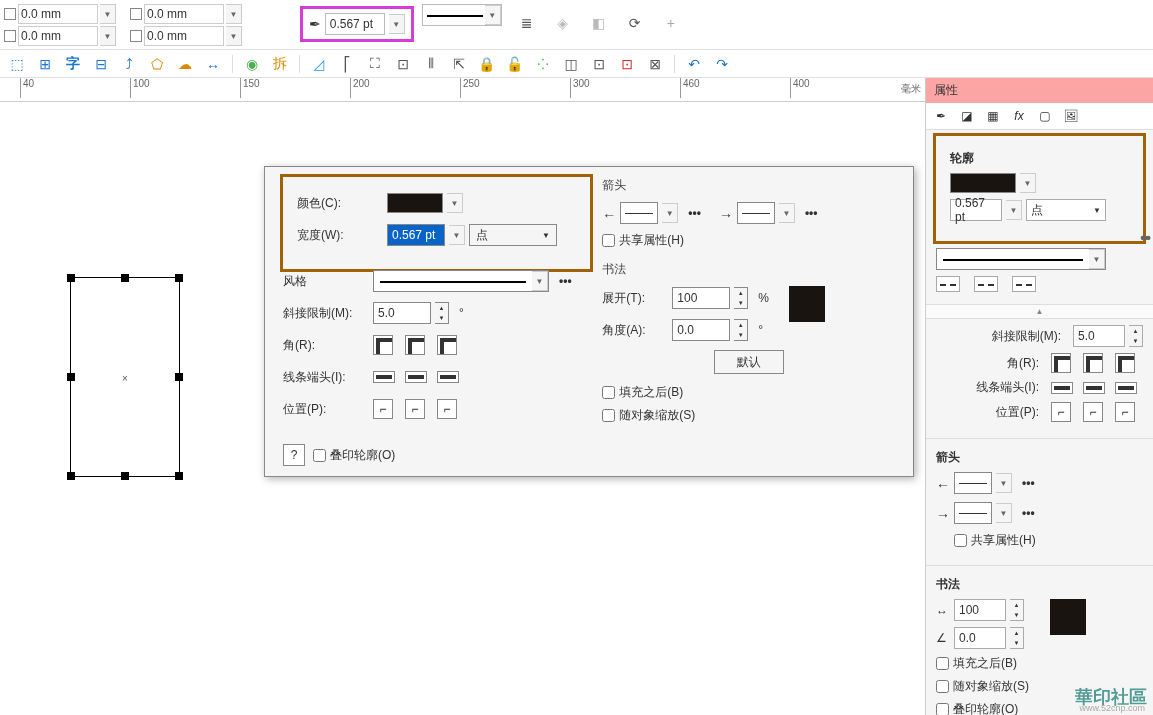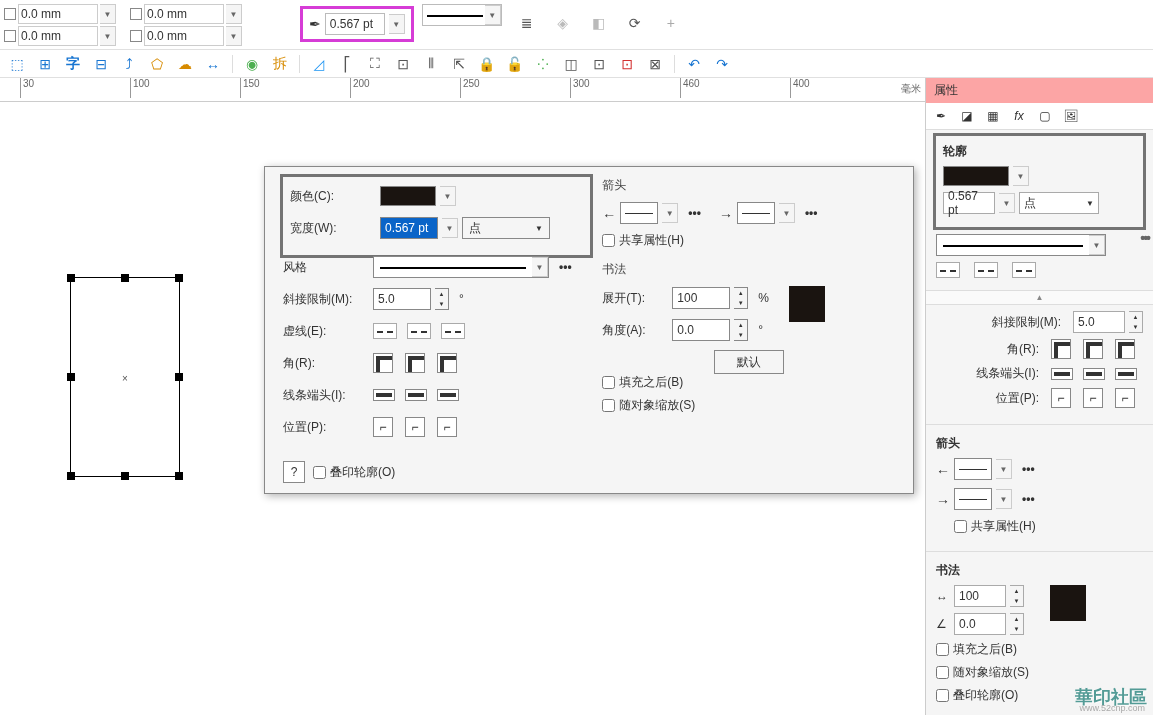--- a/index.html
+++ b/index.html
@@ -56,21 +56,21 @@
 .pos-opt{width:20px;height:20px;border:1px solid #888;margin-right:8px;background:#fff;display:inline-flex;align-items:center;justify-content:center;font-size:12px}
 .arrow-row{display:flex;align-items:center;gap:4px;margin-bottom:8px}
 .ar-ico{font-size:14px}
 .ar-dd{width:38px;height:22px;border:1px solid #888;background:#fff;position:relative}
 .ar-dd::after{content:"";position:absolute;left:4px;right:4px;top:50%;height:1px;background:#333}
 .chk{display:flex;align-items:center;gap:4px;margin-bottom:6px}
 .chk input{width:13px;height:13px}
 .callig-prev{width:36px;height:36px;background:#1a1410;margin-left:20px}
 .btn{width:70px;height:24px;border:1px solid #888;background:#f5f5f5;display:flex;align-items:center;justify-content:center}
 .dlg-ftr{display:flex;justify-content:space-between;padding:10px 18px;align-items:center}
-.mag-grp{border:3px solid #737373;padding:7px;margin:-3px}
+.mag-grp{border:3px solid #a16207;padding:14px;margin:-3px}
 .help-btn{width:22px;height:22px;border:1px solid #888;display:flex;align-items:center;justify-content:center;background:#fff}
 .dock{position:absolute;right:0;top:78px;width:228px;bottom:0;background:#f5f5f5;border-left:1px solid #ccc}
 .dock-title{padding:4px 8px;font-size:12px;background:#fca5a5}
 .dock-tabs{display:flex;padding:4px 6px;gap:8px;background:#fff;border-bottom:1px solid #ddd}
 .dt-ico{width:18px;height:18px;display:flex;align-items:center;justify-content:center}
 .dock-sec{padding:6px 10px}
 .dock-hd{font-weight:bold;margin-bottom:6px}
 .dock-row{display:flex;align-items:center;margin-bottom:6px;gap:4px}
 .dock-lbl{flex:1;text-align:right;padding-right:8px}
 .dnum{width:52px;height:22px;border:1px solid #aaa;background:#fff;padding:0 4px;display:flex;align-items:center}
@@ -158,21 +158,21 @@
   <span class="tico">⊡</span>
   <span class="tico" style="color:#d32f2f">⊡</span>
   <span class="tico">⊠</span>
   <div class="sep"></div>
   <span class="tico" style="color:#1976d2">↶</span>
   <span class="tico" style="color:#1976d2">↷</span>
 </div>
 
 <div class="ruler-area">
   <div class="ruler">
-    <div class="rtick">30</div>
+    <div class="rtick">40</div>
     <div class="rtick">100</div>
     <div class="rtick">150</div>
     <div class="rtick">200</div>
     <div class="rtick">250</div>
     <div class="rtick">300</div>
     <div class="rtick">460</div>
     <div class="rtick">400</div>
   </div>
   <div style="position:absolute;right:232px;top:4px;font-size:10px;color:#666">毫米</div>
 </div>
@@ -226,28 +226,20 @@
       </div>
       <div class="frow">
         <span class="flbl">斜接限制(M):</span>
         <div class="fctl">
             <div class="num-in">5.0</div>
             <div class="spin">
               <div>▲</div>
               <div>▼</div>
             </div>
             <span style="margin-left:6px">°</span>
-          </div>
-      </div>
-      <div class="frow">
-        <span class="flbl">虚线(E):</span>
-        <div class="fctl">
-            <span class="dash-opt"></span>
-            <span class="dash-opt"></span>
-            <span class="dash-opt"></span>
           </div>
       </div>
       <div class="frow">
         <span class="flbl">角(R):</span>
         <div class="fctl">
             <span class="corner-opt"></span>
             <span class="corner-opt"></span>
             <span class="corner-opt"></span>
           </div>
       </div>
@@ -308,21 +300,21 @@
                 <div class="spin">
                   <div>▲</div>
                   <div>▼</div>
                 </div>
                 <span style="margin-left:6px">°</span>
               </div>
           </div>
         </div>
         <div class="callig-prev"></div>
       </div>
-      <div style="display:flex;justify-content:center;">
+      <div style="display:flex;justify-content:center;margin-bottom:10px">
           <div class="btn">默认</div>
         </div>
 
       <div class="chk">
           <input type="checkbox" style="">
           <span>填充之后(B)</span>
         </div>
       <div class="chk">
           <input type="checkbox" style="">
           <span>随对象缩放(S)</span>

